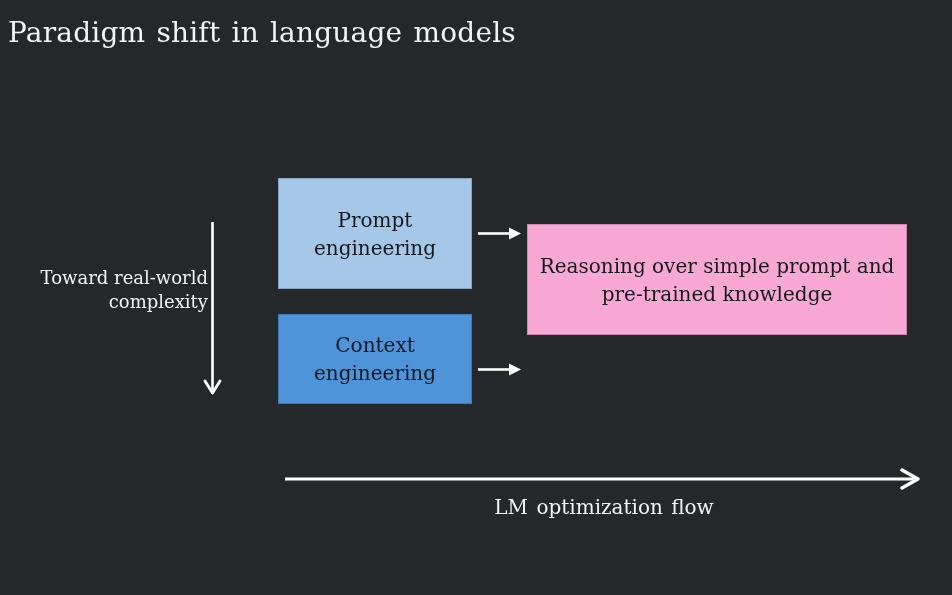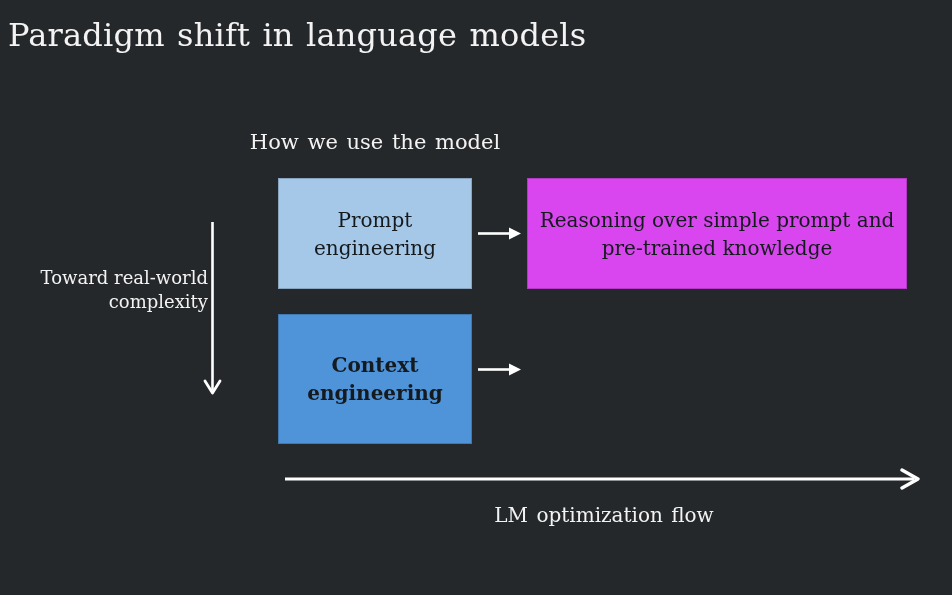--- a/index.html
+++ b/index.html
@@ -16,21 +16,21 @@
   .stage {
     position: relative;
     width: 952px;
     height: 595px;
     background: #25282a;
   }
   .title {
     position: absolute;
     left: 8px;
     top: 16px;
-    font-size: 32px;
+    font-size: 28px;
     font-weight: 400;
     color: #f3f3f3;
     letter-spacing: 0.2px;
     word-spacing: 2px;
     white-space: nowrap;
   }
   .col-header {
     position: absolute;
     top: 130px;
     font-size: 21px;
@@ -51,21 +51,21 @@
     line-height: 1.4;
     color: #141a1d;
     white-space: pre-line;
     border: 1px solid rgba(0,0,0,0.18);
     box-sizing: border-box;
     padding: 11px 4px;
   }
   .box.method { left: 278px; width: 194px; }
   .box.need   { left: 527px; width: 380px; }
   .row1 { top: 178px; height: 111px; }
-  .row2 { top: 314px; height: 130px; font-weight: bold; }
+  .row2 { top: 314px; height: 90px; }
   .connector {
     position: absolute;
     left: 477px;
     width: 45px;
     height: 19px;
   }
   .connector.r1 { top: 224px; }
   .connector.r2 { top: 360px; }
   .v-arrow {
     position: absolute;
@@ -95,46 +95,44 @@
   }
   .h-label {
     position: absolute;
     left: 284px;
     top: 495px;
     width: 640px;
     text-align: center;
     font-size: 20px;
     color: #f3f3f3;
     word-spacing: 2px;
-    margin-top: 8px;
   }
 </style>
 </head>
 <body>
 
 <div class="stage">
 
   <div class="title">Paradigm shift in language models</div>
 
-  <div class="col-header left">How we use the model</div>
 
   <div class="v-label">Toward real-world
 complexity</div>
   <svg class="v-arrow" viewBox="0 0 21 178">
     <line x1="10.5" y1="2" x2="10.5" y2="170" stroke="#ffffff" stroke-width="2.6"></line>
     <polyline points="3,161 10.5,173 18,161" fill="none" stroke="#ffffff" stroke-width="2.8" stroke-linecap="round" stroke-linejoin="round"></polyline>
   </svg>
 
   <div class="box method row1" style="background: rgb(166, 200, 232);">Prompt
 engineering</div>
   <svg class="connector r1" viewBox="0 0 45 19">
     <line x1="1" y1="9.5" x2="33" y2="9.5" stroke="#ffffff" stroke-width="2.6"></line>
     <polygon points="32,3.5 44,9.5 32,15.5" fill="#ffffff"></polygon>
   </svg>
-  <div class="box need row1" style="background: #d946ef;">Reasoning over simple prompt and
+  <div class="box need row1" style="background: #f9a8d4; margin-top: 46px;">Reasoning over simple prompt and
 pre-trained knowledge</div>
 
   <div class="box method row2" style="background: rgb(79, 147, 217);">Context
 engineering</div>
   <svg class="connector r2" viewBox="0 0 45 19">
     <line x1="1" y1="9.5" x2="33" y2="9.5" stroke="#ffffff" stroke-width="2.6"></line>
     <polygon points="32,3.5 44,9.5 32,15.5" fill="#ffffff"></polygon>
   </svg>
 
   <svg class="h-arrow" viewBox="0 0 640 22">

